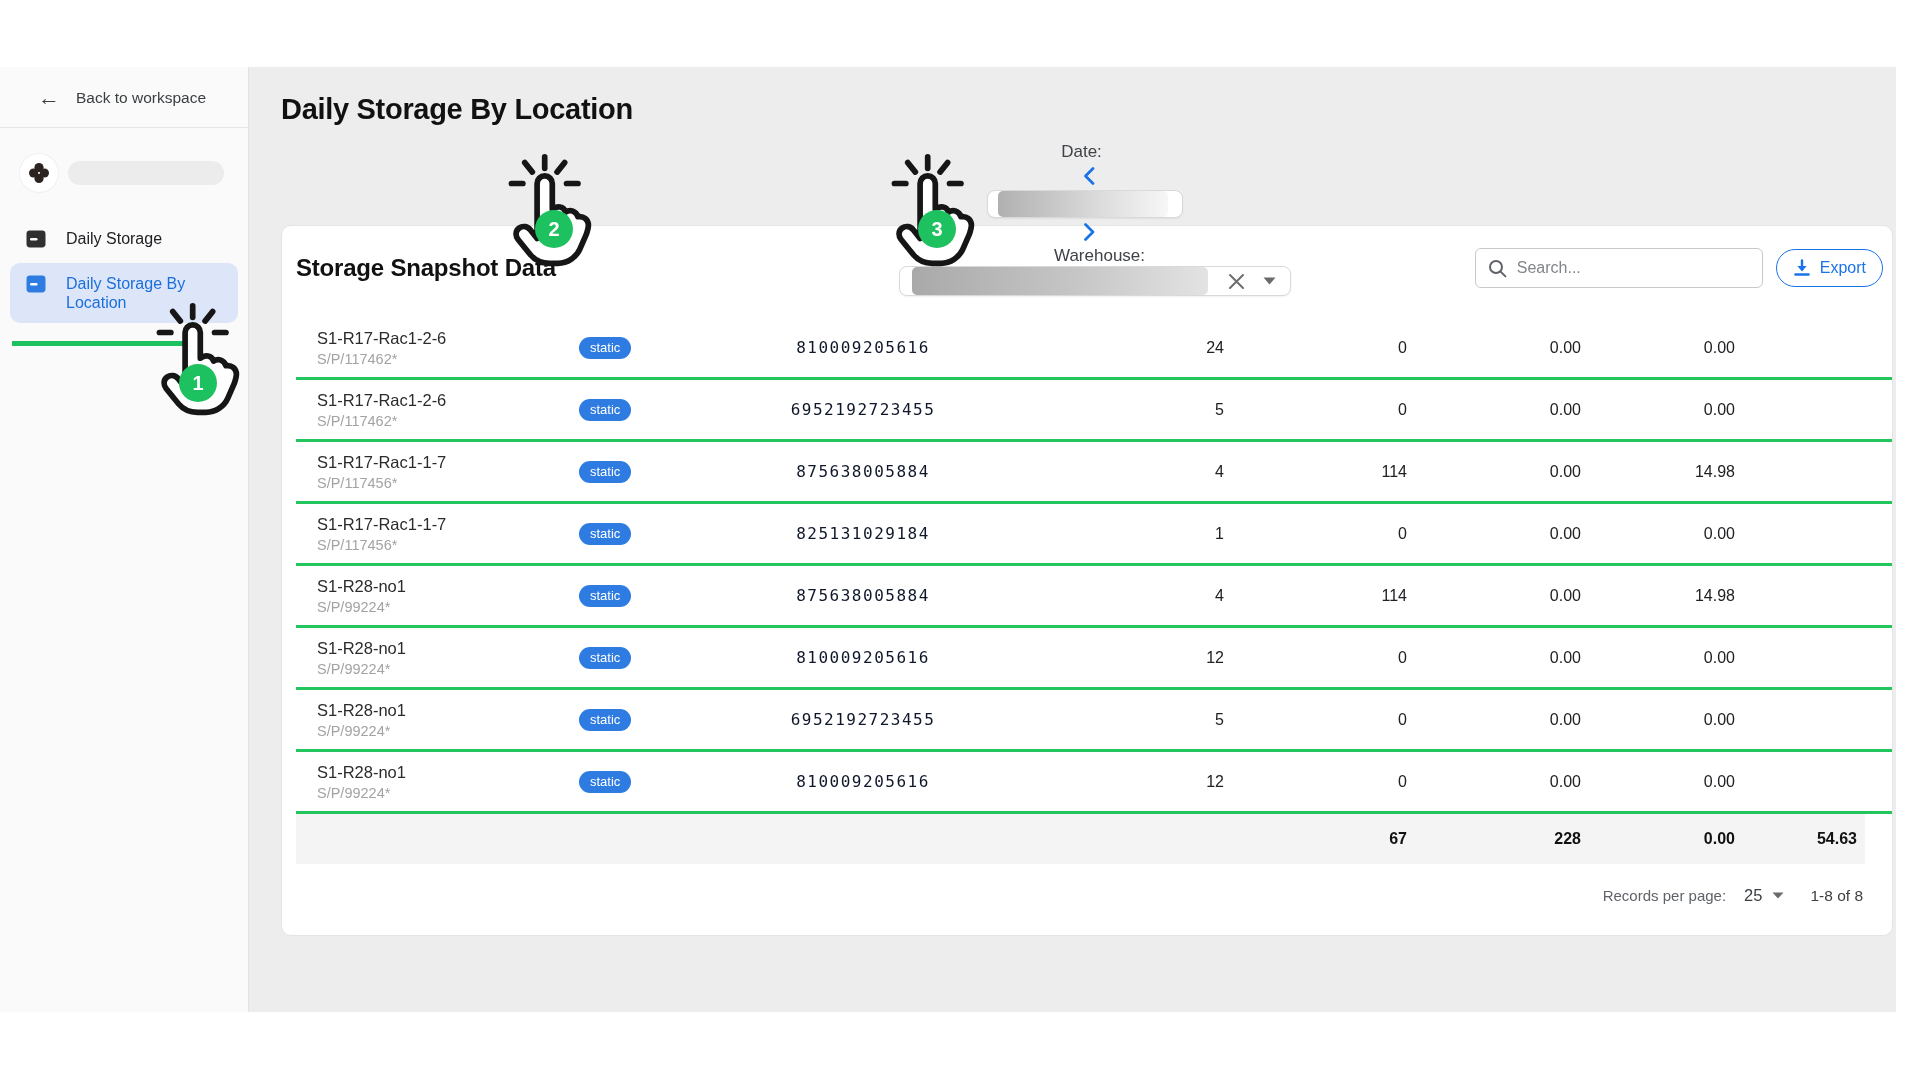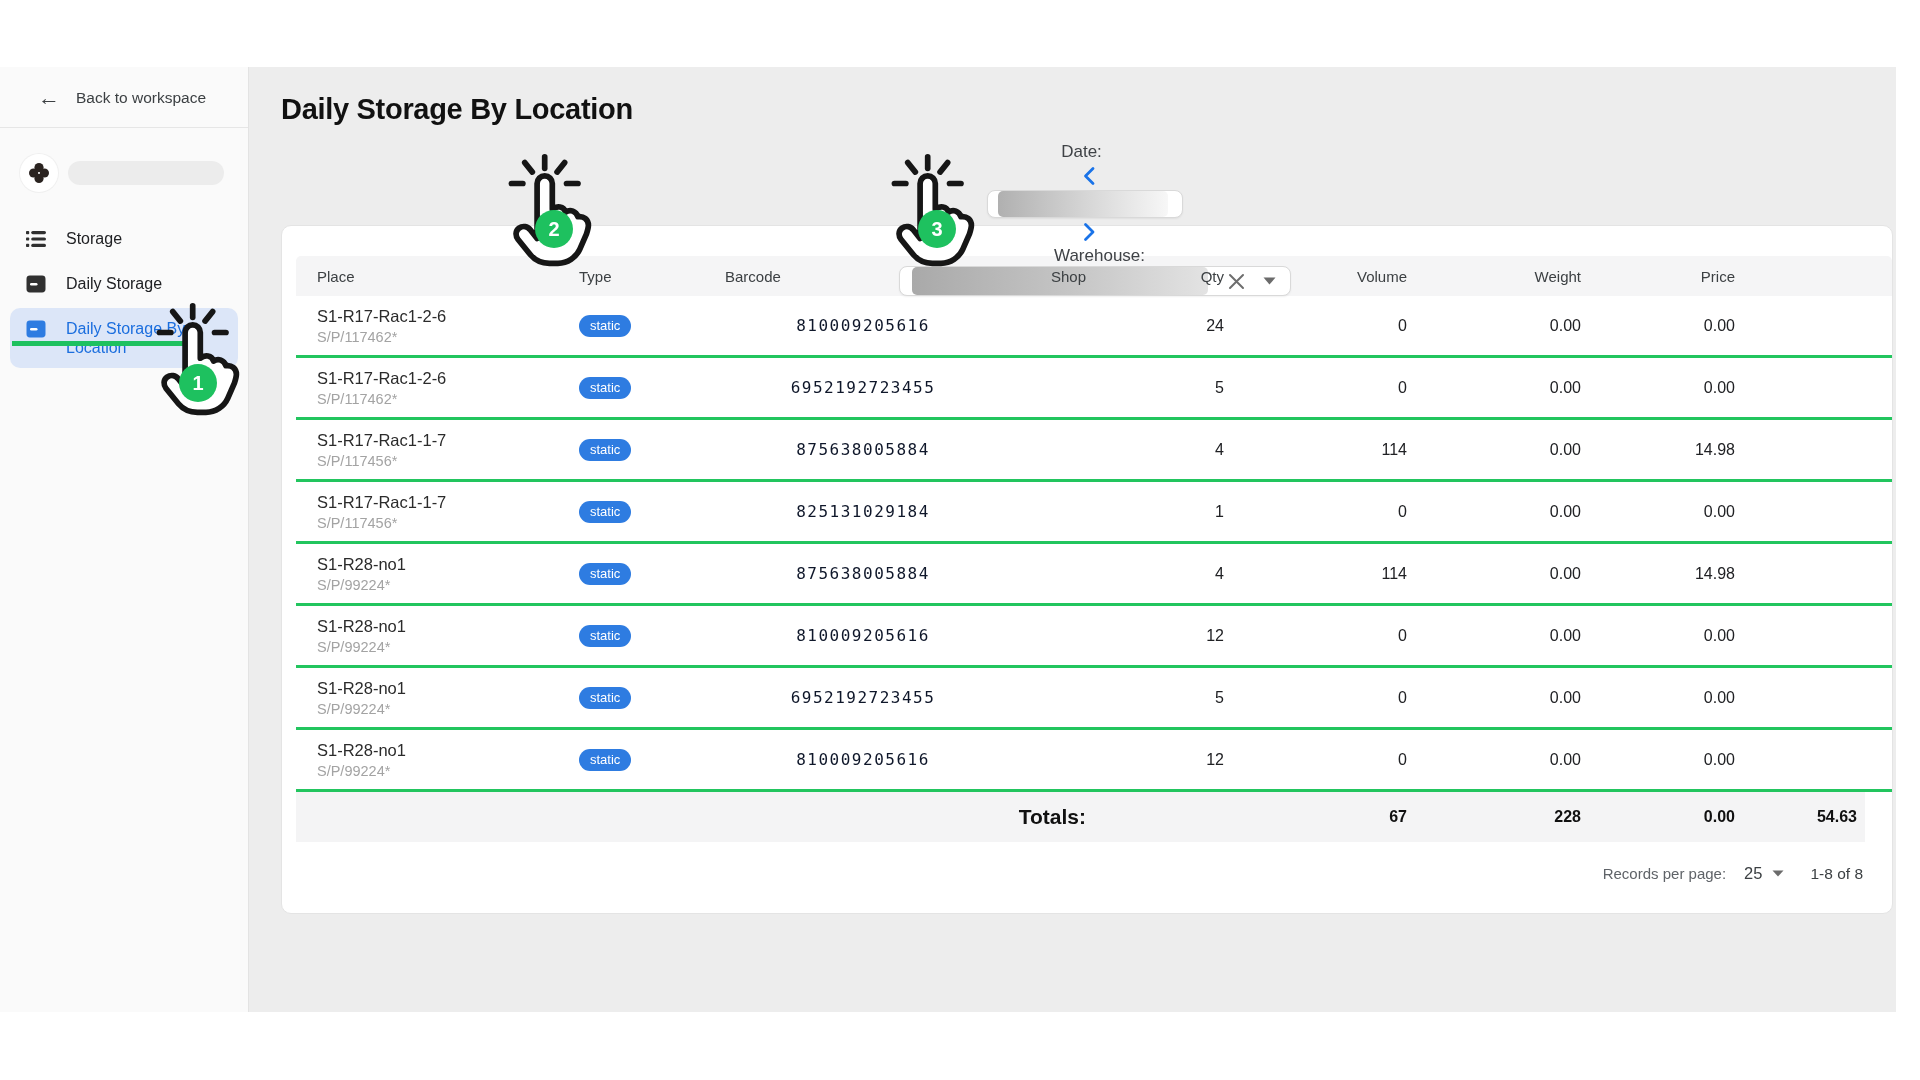--- a/index.html
+++ b/index.html
@@ -112,33 +112,20 @@
               <circle cx="12" cy="17.4" r="4.6"></circle>
           </g>
         </svg>
       </div>
       <div class="name-skeleton"></div>
     </div>
 
     <div class="nav">
       <div class="nav-item">
         <svg class="nicon" viewBox="0 0 20 18">
-          <g fill="#303030">
-            <rect x="0" y="1" width="3.2" height="3.2" rx="0.8"></rect>
-              <rect x="5.2" y="1" width="14.8" height="3.2" rx="1.6"></rect>
-            <rect x="0" y="7.4" width="3.2" height="3.2" rx="0.8"></rect>
-              <rect x="5.2" y="7.4" width="14.8" height="3.2" rx="1.6"></rect>
-            <rect x="0" y="13.8" width="3.2" height="3.2" rx="0.8"></rect>
-              <rect x="5.2" y="13.8" width="14.8" height="3.2" rx="1.6"></rect>
-          </g>
-        </svg>
-        <span class="nav-label">Storage</span>
-      </div>
-      <div class="nav-item">
-        <svg class="nicon" viewBox="0 0 20 18">
           <rect x="0.5" y="0.5" width="19" height="17" rx="3.4" fill="#303030"></rect>
           <rect x="4" y="8" width="7.5" height="2.6" rx="1.3" fill="#fff"></rect>
         </svg>
         <span class="nav-label">Daily Storage</span>
       </div>
       <div class="nav-item selected">
         <svg class="nicon" viewBox="0 0 20 18">
           <rect x="0.5" y="0.5" width="19" height="17" rx="3.4" fill="#2e7ce1"></rect>
           <rect x="4" y="8" width="7.5" height="2.6" rx="1.3" fill="#fff"></rect>
         </svg>
@@ -178,32 +165,40 @@
           <button class="icon-btn">
             <svg width="13" height="8" viewBox="0 0 13 8">
               <polygon points="0.5,0.5 12.5,0.5 6.5,7.5" fill="#6b6b6b"></polygon>
             </svg>
           </button>
         </div>
       </div>
     </div>
 
     <div class="card">
+      <div class="card-head">
+        <h2 class="card-title">Storage Snapshot Data</h2>
+        <div class="search-box">
+          <svg width="19" height="19" viewBox="0 0 19 19">
+            <circle cx="8" cy="8" r="6" fill="none" stroke="#5f6368" stroke-width="2"></circle>
+            <line x1="12.6" y1="12.6" x2="17.4" y2="17.4" stroke="#5f6368" stroke-width="2" stroke-linecap="round"></line>
+          </svg>
+          <input type="text" placeholder="Search..." style="">
+        </div>
+        <button class="export-btn">
+          <svg width="18" height="18" viewBox="0 0 18 18">
+            <path d="M9,1.5 V8" stroke="#1a73e8" stroke-width="2.4" stroke-linecap="round"></path>
+            <polygon points="4.4,7 13.6,7 9,12.6" fill="#1a73e8"></polygon>
+            <path d="M2.5,15.5 H15.5" stroke="#1a73e8" stroke-width="2.6" stroke-linecap="round"></path>
+          </svg>
+          <span>Export</span>
+        </button>
+      </div>
 
       <div class="tbl">
-        <div class="tgrid thead">
-          <div class="th cl1">Place</div>
-          <div class="th cl2">Type</div>
-          <div class="th cl3">Barcode</div>
-          <div class="th num">Shop</div>
-          <div class="th num">Qty</div>
-          <div class="th num">Volume</div>
-          <div class="th num">Weight</div>
-          <div class="th num">Price</div>
-        </div>
 
         <div class="tgrid trow">
           <div class="cl1">
               <div class="pname">S1-R17-Rac1-2-6</div>
               <div class="pcode">S/P/117462*</div>
             </div>
           <div class="cl2"><span class="pill">static</span></div>
           <div class="cl3 barcode">810009205616</div>
           <div class="num cellnum"></div>
           <div class="num cellnum">24</div>
@@ -298,21 +293,20 @@
           <div class="cl3 barcode">810009205616</div>
           <div class="num cellnum"></div>
           <div class="num cellnum">12</div>
           <div class="num cellnum">0</div>
           <div class="num cellnum">0.00</div>
           <div class="num cellnum">0.00</div>
         </div>
       </div>
 
       <div class="totals">
-        <div class="totals-label">Totals:</div>
         <div class="num tot" style="grid-column:6">67</div>
         <div class="num tot" style="grid-column:7">228</div>
         <div class="num tot" style="grid-column:8">0.00</div>
         <div class="num tot" style="grid-column:9;padding-right:8px">54.63</div>
       </div>
 
       <div class="pagination">
         <span class="pg-label">Records per page:</span>
         <button class="pg-select">
           <span class="pg-count">25</span>

